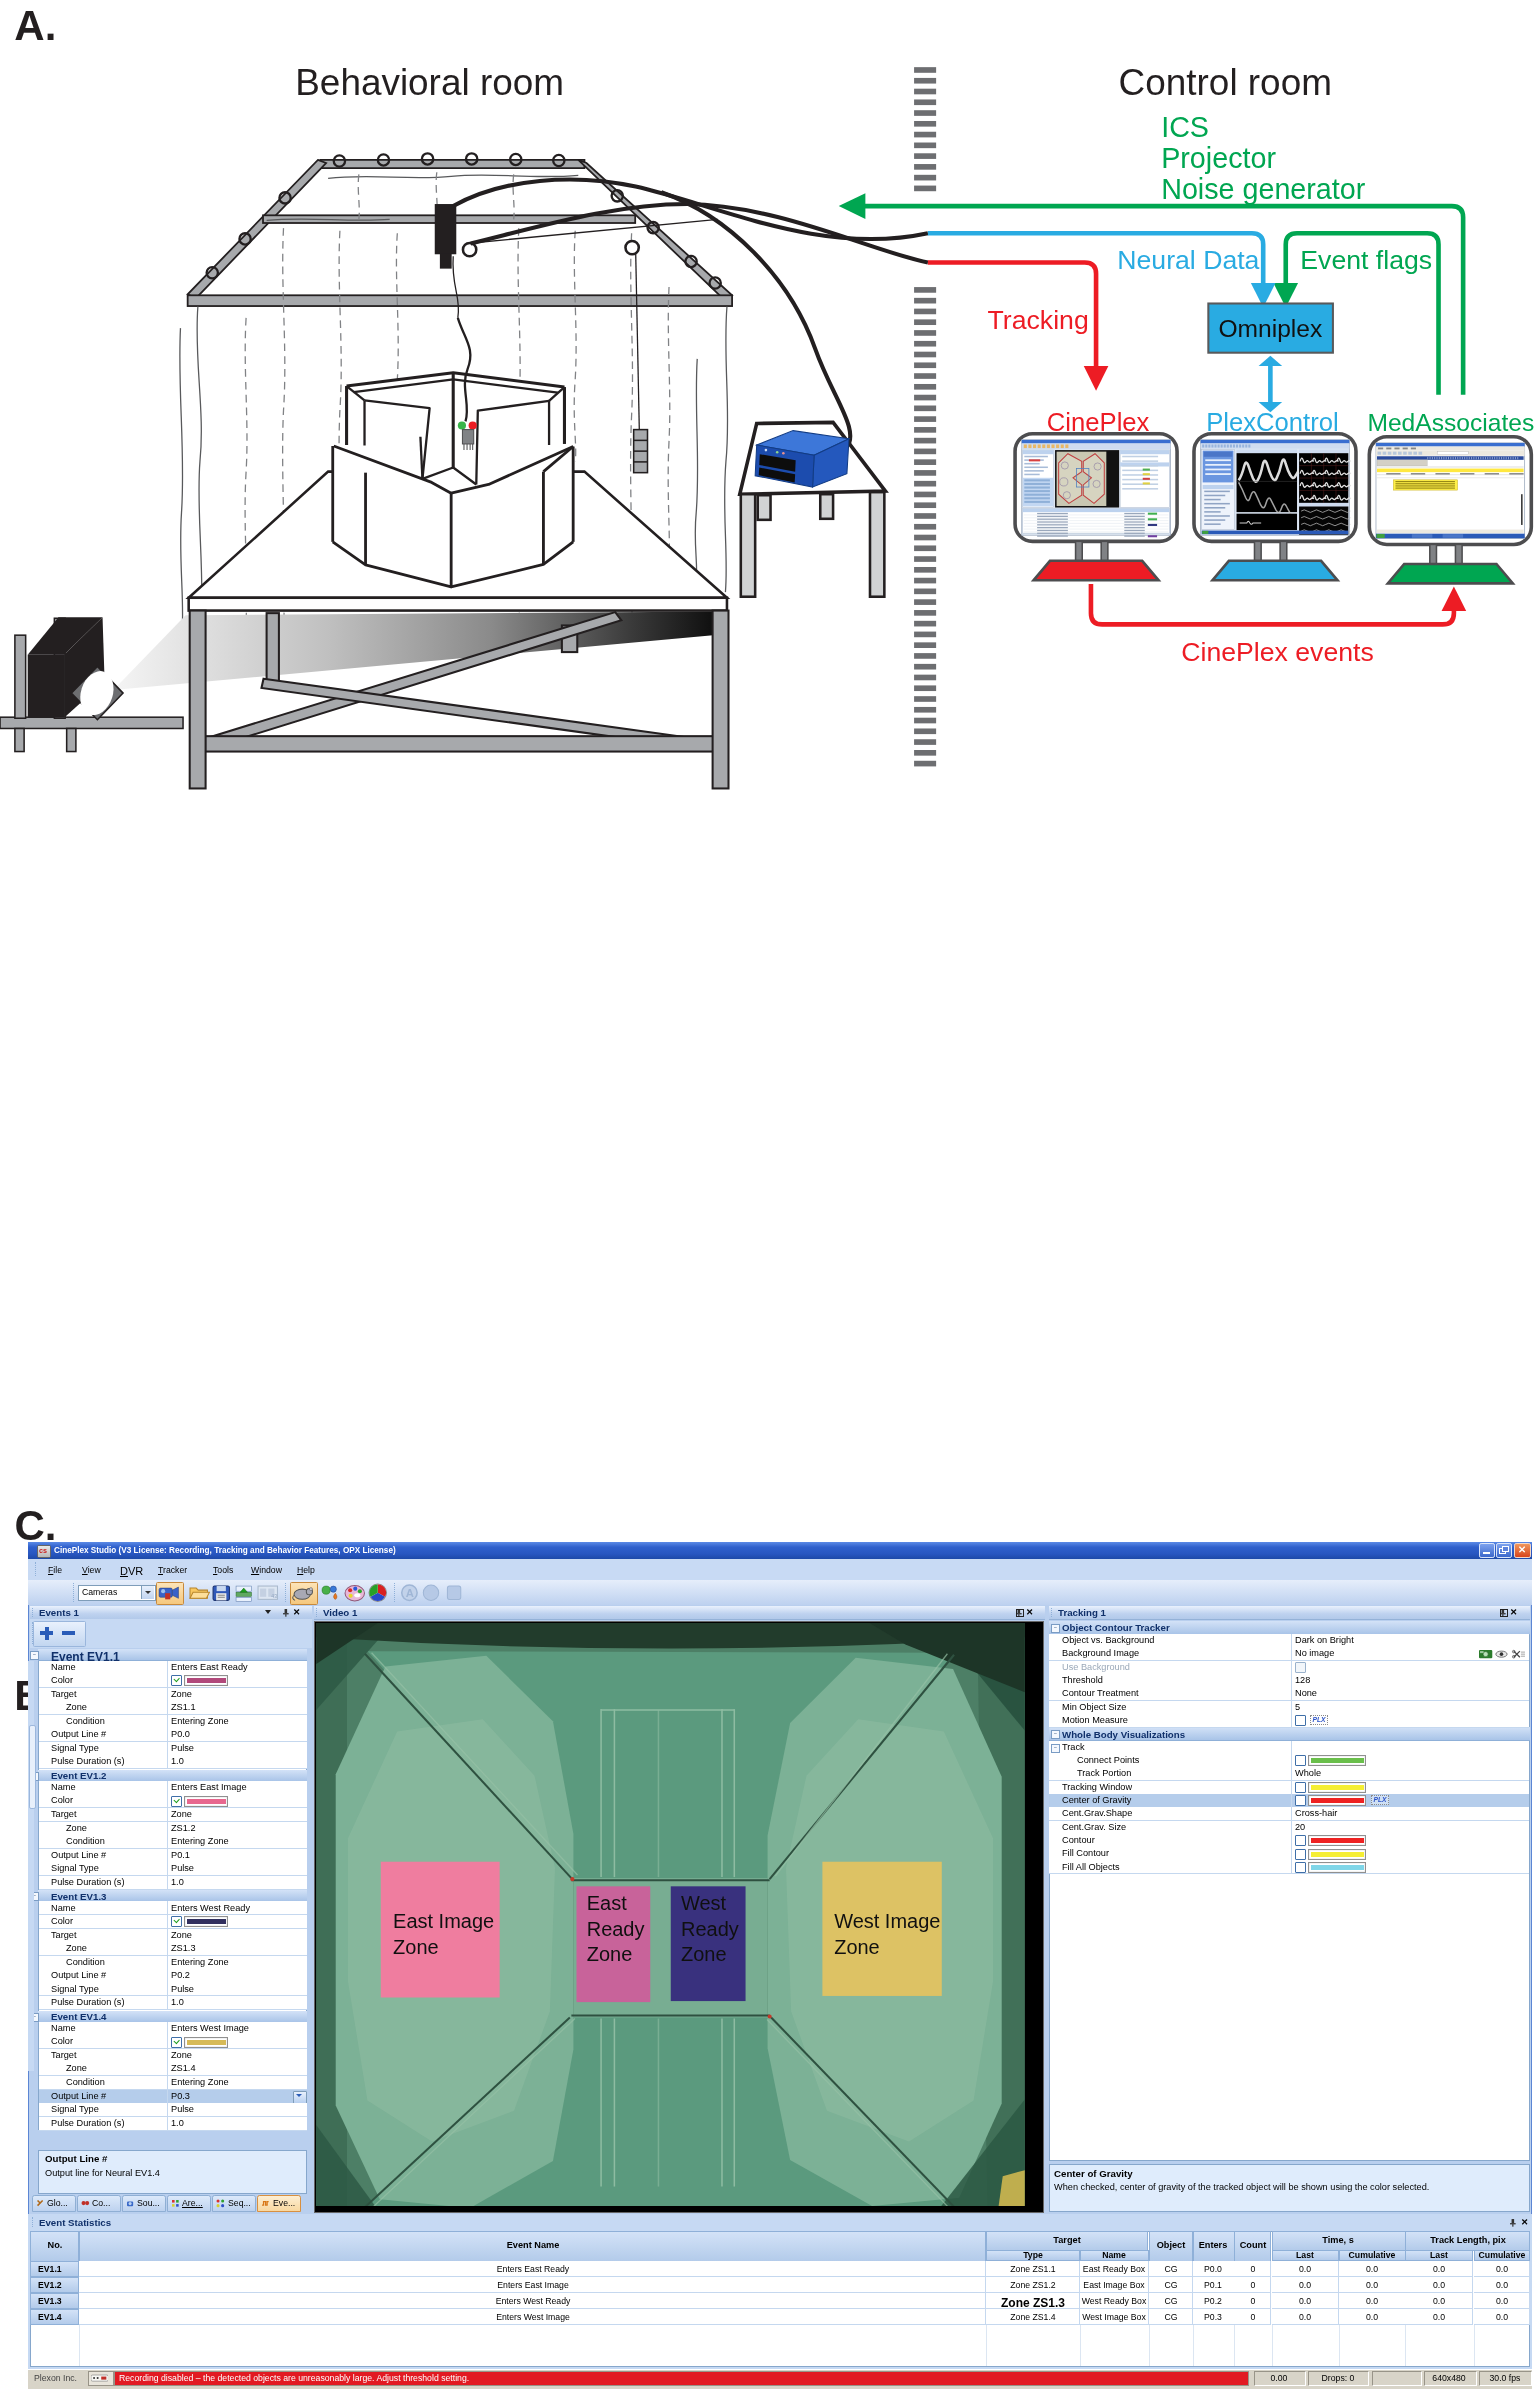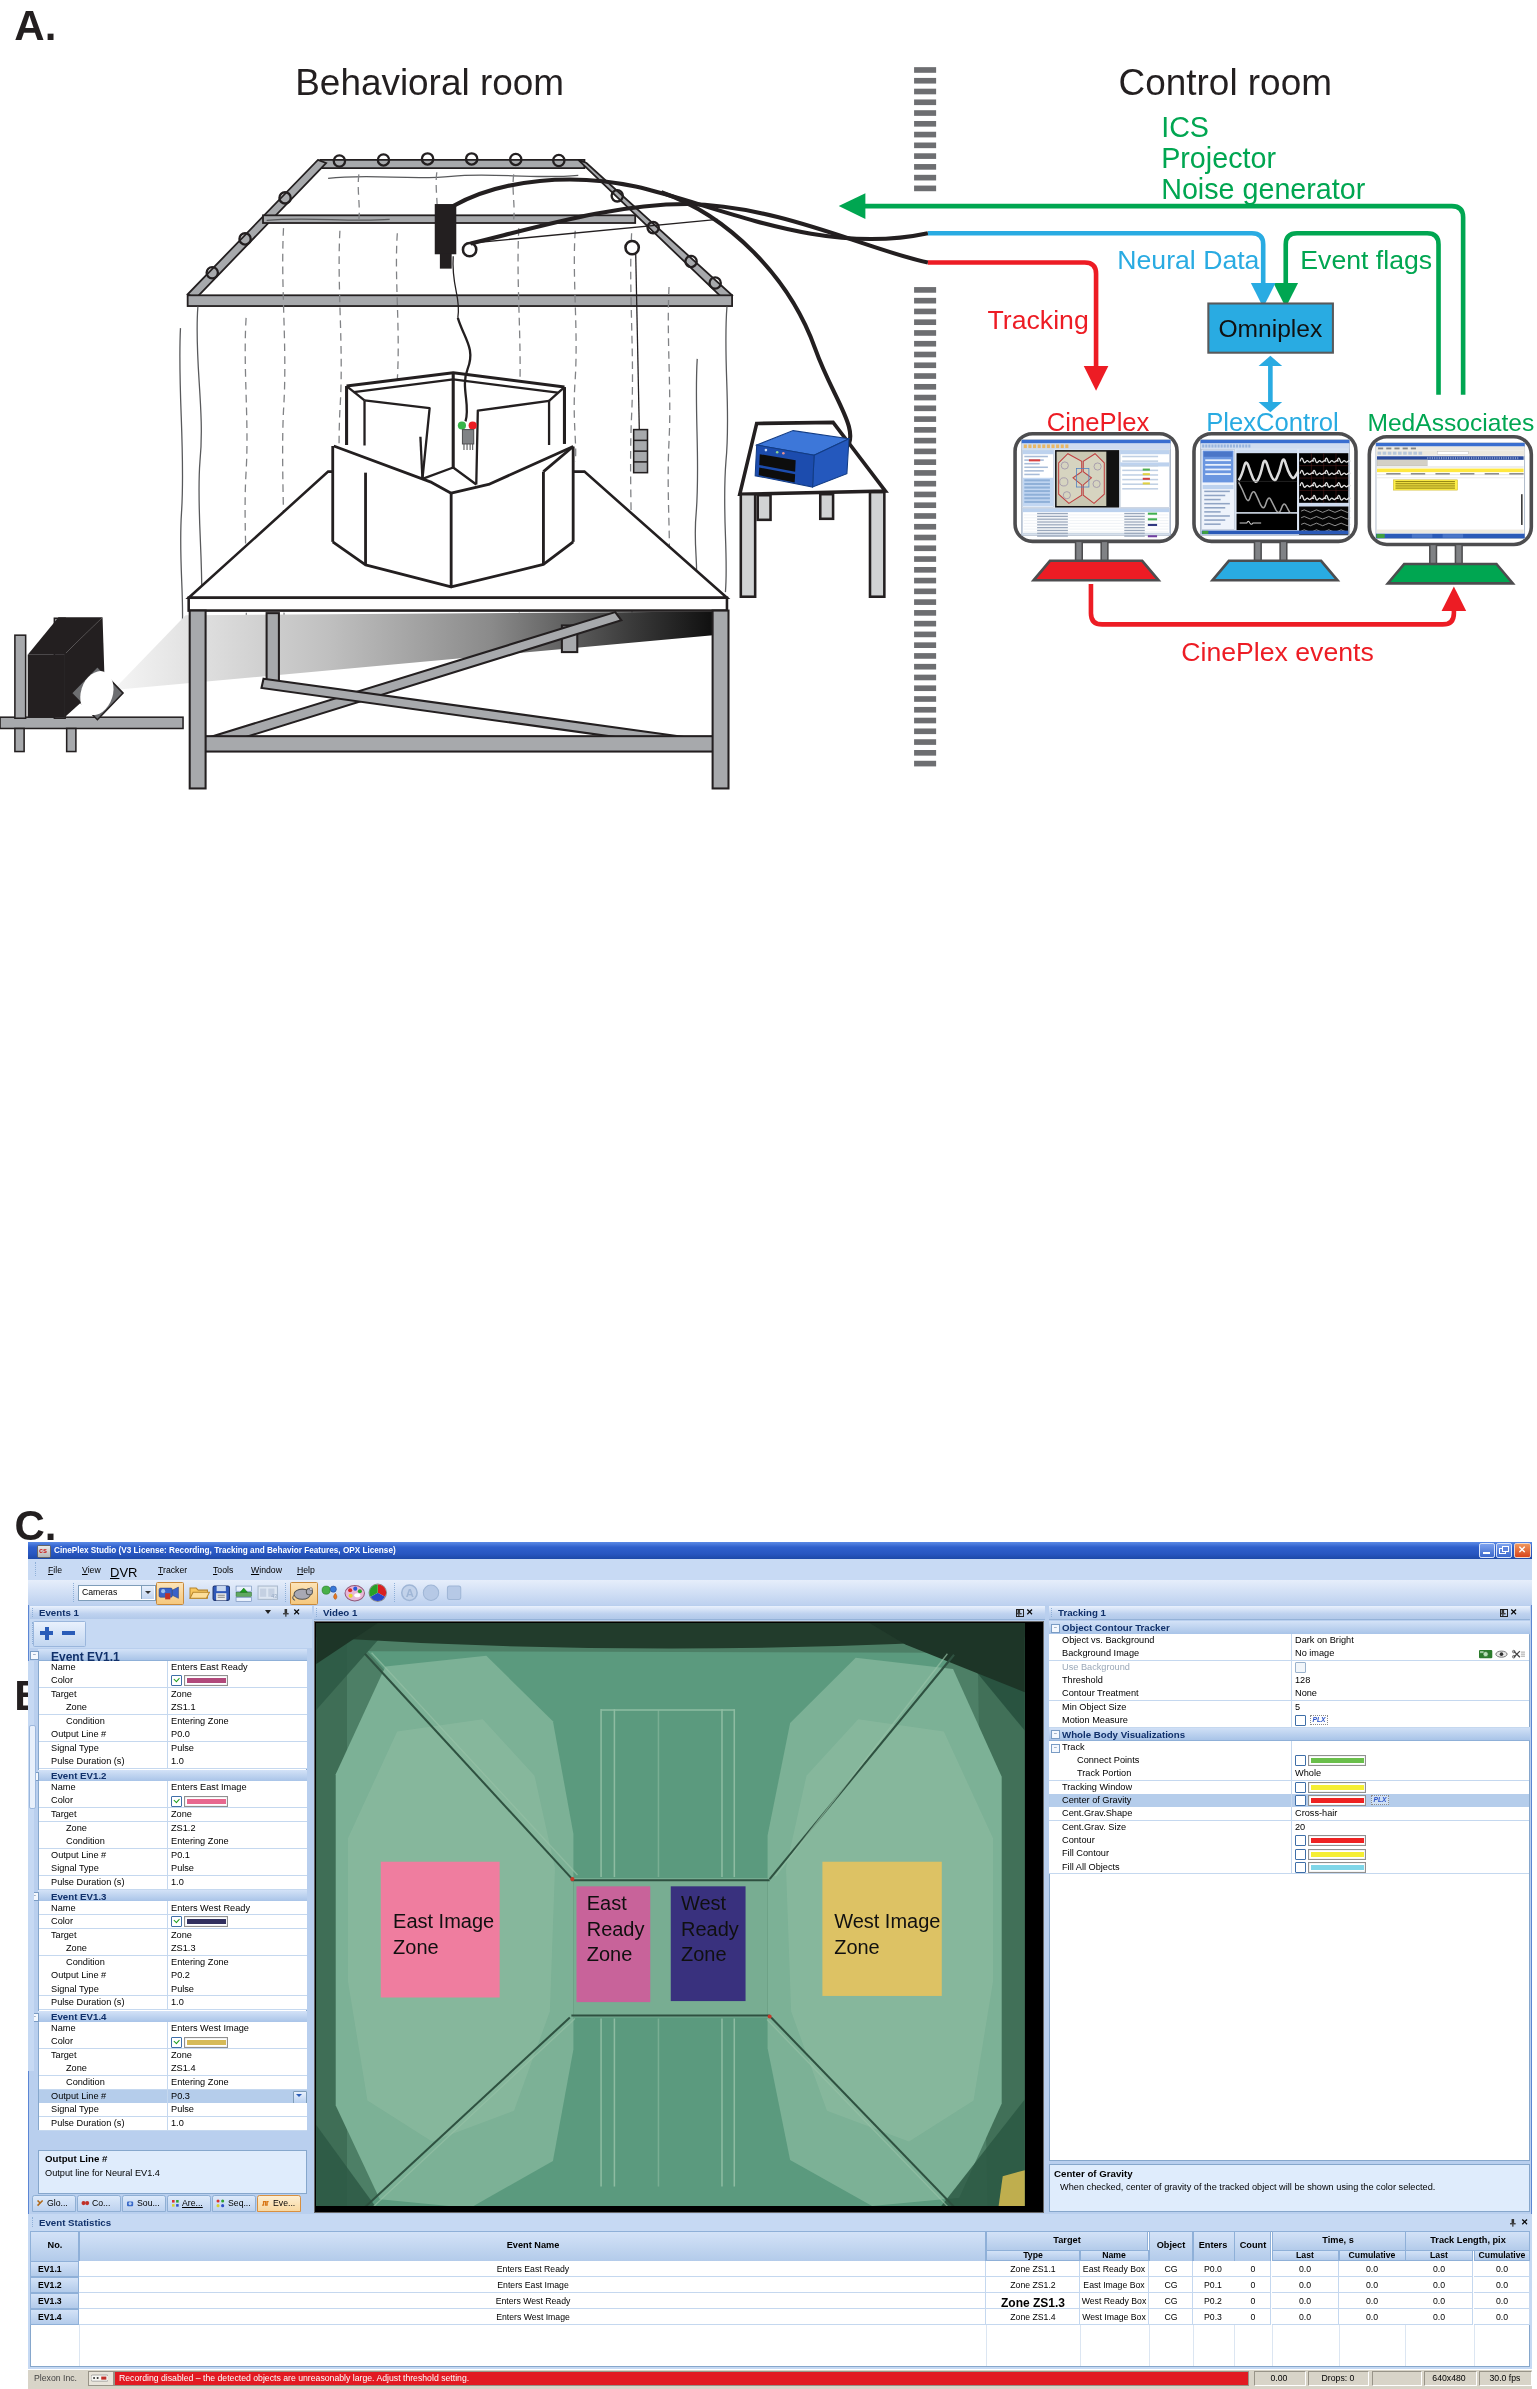--- a/index.html
+++ b/index.html
@@ -588,21 +588,21 @@
 <div class="box" style="left:1479px;top:1543px;width:14.4px;height:13.3px;background:linear-gradient(180deg,#7da2ee,#3c68cc);border:0.8px solid #dce6fa;border-radius:2.1px;"></div>
 <div class="box" style="left:1483px;top:1552px;width:6.7px;height:2.1px;background:#fff;"></div>
 <div class="box" style="left:1496px;top:1543px;width:14.4px;height:13.3px;background:linear-gradient(180deg,#7da2ee,#3c68cc);border:0.8px solid #dce6fa;border-radius:2.1px;"></div>
 <div class="box" style="left:1499px;top:1548px;width:5.1px;height:4.1px;border:1px solid #fff;"></div>
 <div class="box" style="left:1502px;top:1546px;width:5.1px;height:4.1px;border:1px solid #fff;background:#5c82dc;"></div>
 <div class="box" style="left:1514px;top:1543px;width:15.4px;height:13.3px;background:linear-gradient(180deg,#f0975c,#d8441c);border:0.8px solid #f4d8c8;border-radius:2.1px;"></div>
 <div class="t b" style="left:1518px;top:1545px;font-size:9.7px;color:#fff;">✕</div>
 <div class="box" style="left:28px;top:1559px;width:1504px;height:20.5px;background:#c8daf4;"></div>
 <div class="t" style="left:48px;top:1566px;font-size:8.7px;"><u>F</u>ile</div>
 <div class="t" style="left:82px;top:1566px;font-size:8.7px;"><u>V</u>iew</div>
-<div class="t" style="left:110px;top:1566px;font-size:13px;"><u>D</u>VR</div>
+<div class="t" style="left:120px;top:1566px;font-size:11px;"><u>D</u>VR</div>
 <div class="t" style="left:158px;top:1566px;font-size:8.7px;"><u>T</u>racker</div>
 <div class="t" style="left:213px;top:1566px;font-size:8.7px;"><u>T</u>ools</div>
 <div class="t" style="left:251px;top:1566px;font-size:8.7px;"><u>W</u>indow</div>
 <div class="t" style="left:297px;top:1566px;font-size:8.7px;"><u>H</u>elp</div>
 <div class="box" style="left:35px;top:1562px;width:1.5px;height:14.4px;border-left:1.5px dotted #8fb0d8;"></div>
 <div class="box" style="left:28px;top:1580px;width:1504px;height:25px;background:linear-gradient(180deg,#e6eefb,#bdd1ef);"></div>
 <div class="box" style="left:73px;top:1583px;width:1.5px;height:18.5px;border-left:1.5px dotted #8fb0d8;"></div>
 <div class="box" style="left:78px;top:1585px;width:76px;height:14.4px;background:#fff;border:0.5px solid #7f9db9;"></div>
 <div class="t" style="left:82px;top:1588px;font-size:8.7px;">Cameras</div>
 <div class="box" style="left:141px;top:1586px;width:11.8px;height:13.3px;background:linear-gradient(180deg,#e8f0fc,#c0d4f0);border-left:0.5px solid #7f9db9;"></div>
@@ -1072,21 +1072,21 @@
   </div>
 <div class="prow" style="left:1049px;top:1860px;width:480px;height:13px;background:#fff;"></div>
 <div class="psep" style="left:1291px;top:1860px;height:13.3px;"></div>
 <div class="t" style="left:1062px;top:1863px;color:#000;text-align:center;">Fill All Objects</div>
 <div class="chk" style="left:1295px;top:1862px;"></div>
 <div class="sw" style="left:1308px;top:1862px;width:56px;">
     <i style="background:#7fd6e8;"></i>
   </div>
 <div class="box" style="left:1049px;top:2164px;width:481px;height:48px;background:#dfecfc;border:0.5px solid #86a7cc;box-sizing:border-box;"></div>
 <div class="t b" style="left:1054px;top:2169px;font-size:9.7px;">Center of Gravity</div>
-<div class="t" style="left:1054px;top:2183px;font-size:9.2px;margin-left:6px;">When checked, center of gravity of the tracked object will be shown using the color selected.</div>
+<div class="t" style="left:1054px;top:2183px;font-size:9.2px;">When checked, center of gravity of the tracked object will be shown using the color selected.</div>
 <div class="box" style="left:28px;top:2214px;width:1504px;height:155px;background:#c6d9f3;"></div>
 <div class="box" style="left:32px;top:2217px;width:1.5px;height:10.3px;border-left:1.5px dotted #8fb0d8;"></div>
 <div class="t b nav" style="left:39px;top:2218px;font-size:9.7px;">Event Statistics</div>
 <svg class="box" style="left:1508px;top:2218px" width="9.2" height="9.2" viewBox="0 0 18 18">
     <rect x="7" y="2" width="5" height="8" fill="#333"></rect>
     <rect x="4" y="10" width="11" height="2.5" fill="#333"></rect>
     <rect x="8.3" y="12" width="2.4" height="5" fill="#333"></rect>
   </svg>
 <div class="t b" style="left:1521px;top:2218px;font-size:8.7px;">✕</div>
 <div class="box" style="left:30px;top:2231px;width:1500px;height:136px;background:#fff;border:0.5px solid #86a7cc;box-sizing:border-box;"></div>

